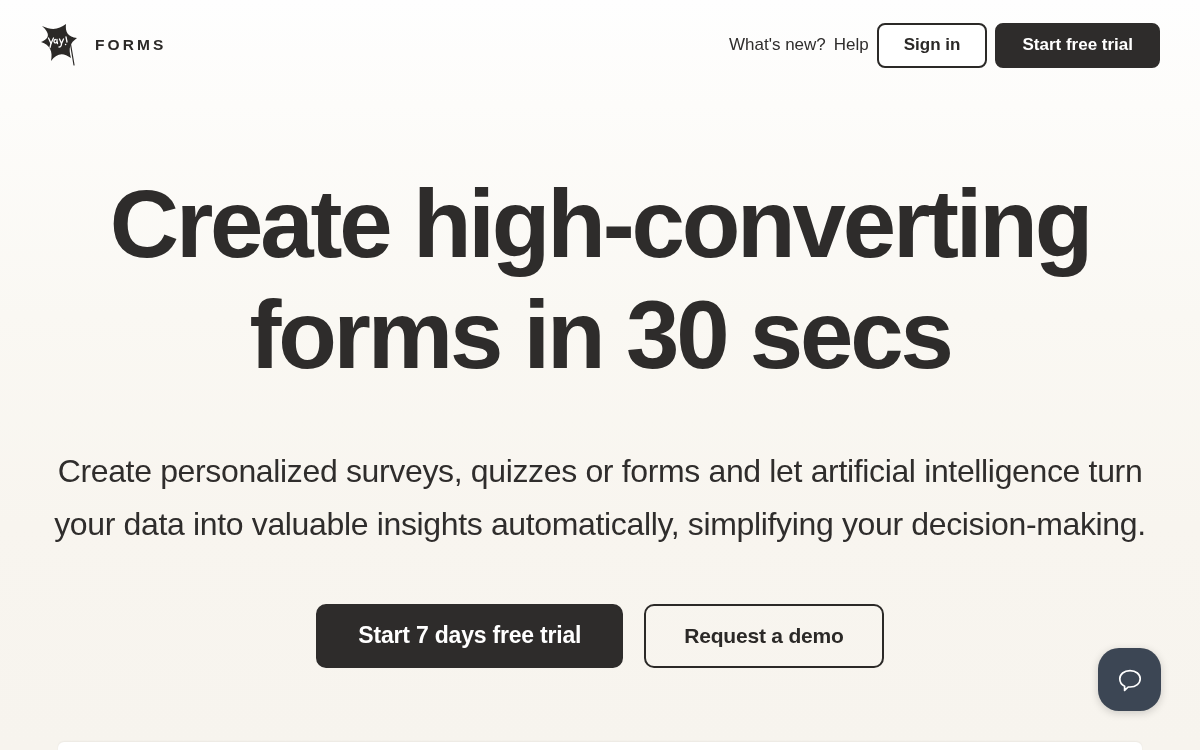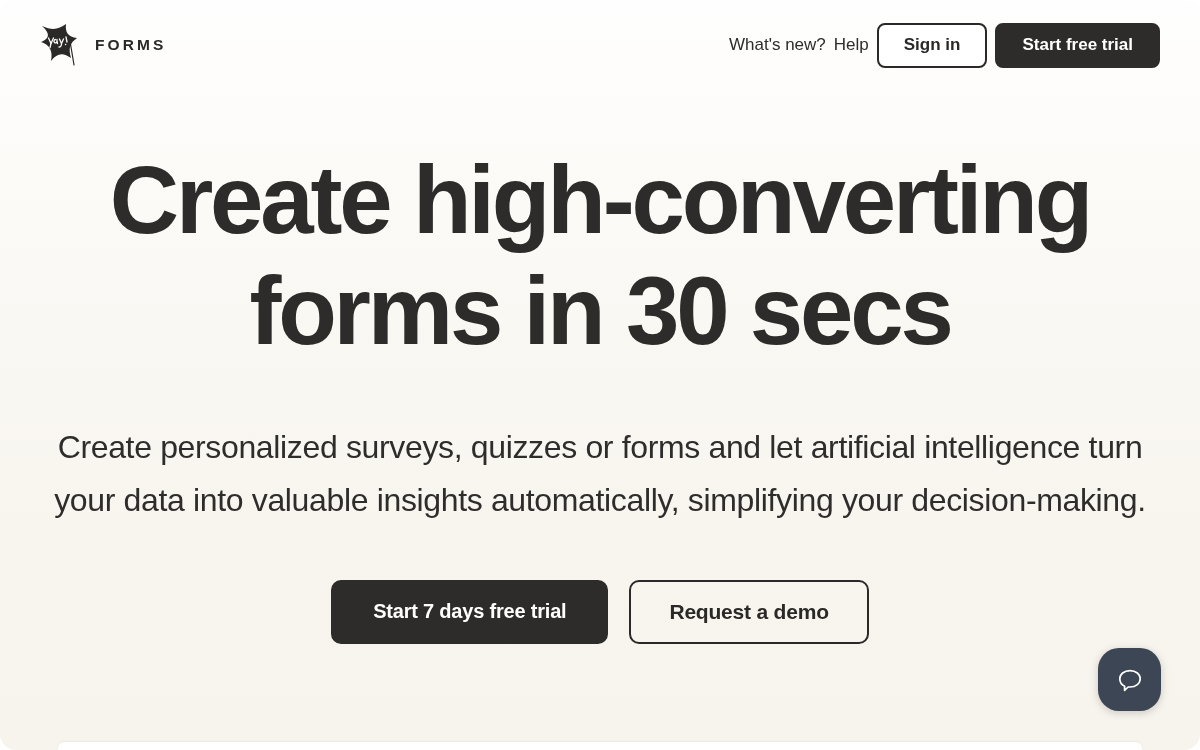--- a/index.html
+++ b/index.html
@@ -21,21 +21,20 @@
     position: relative;
     width: 1200px;
     height: 750px;
     background: linear-gradient(180deg,
                 #fefefe 0%,
                 #fdfcfa 14%,
                 #faf8f3 42%,
                 #f8f5ef 70%,
                 #f7f4ee 100%);
     overflow: hidden;
-    border-radius: 16px;
   }
 
   
   .header {
     position: absolute;
     top: 0; left: 0;
     width: 1200px;
     height: 90px;
     display: flex;
     align-items: center;
@@ -125,21 +124,21 @@
 
   
   .hero {
     position: absolute;
     top: 90px; left: 0;
     width: 1200px;
     text-align: center;
   }
 
   .hero-title {
-    margin-top: 54px;
+    margin-top: 78px;
     font-size: 96px;
     font-weight: bold;
     line-height: 1.16;
     letter-spacing: -3.2px;
     color: #2e2c2b;
   }
 
   .hero-title .line { display: block; }
 
   .hero-sub {
@@ -162,21 +161,21 @@
 
   .btn-solid-lg {
     height: 64px;
     padding: 0 40px;
     display: inline-flex;
     align-items: center;
     justify-content: center;
     background: #2e2c2b;
     border: 2px solid #2e2c2b;
     border-radius: 10px;
-    font-size: 20px;
+    font-size: 23px;
     font-weight: bold;
     color: #ffffff;
     letter-spacing: -0.2px;
     cursor: pointer;
     white-space: nowrap;
   }
 
   .btn-outline-lg {
     height: 64px;
     padding: 12px 38px;

